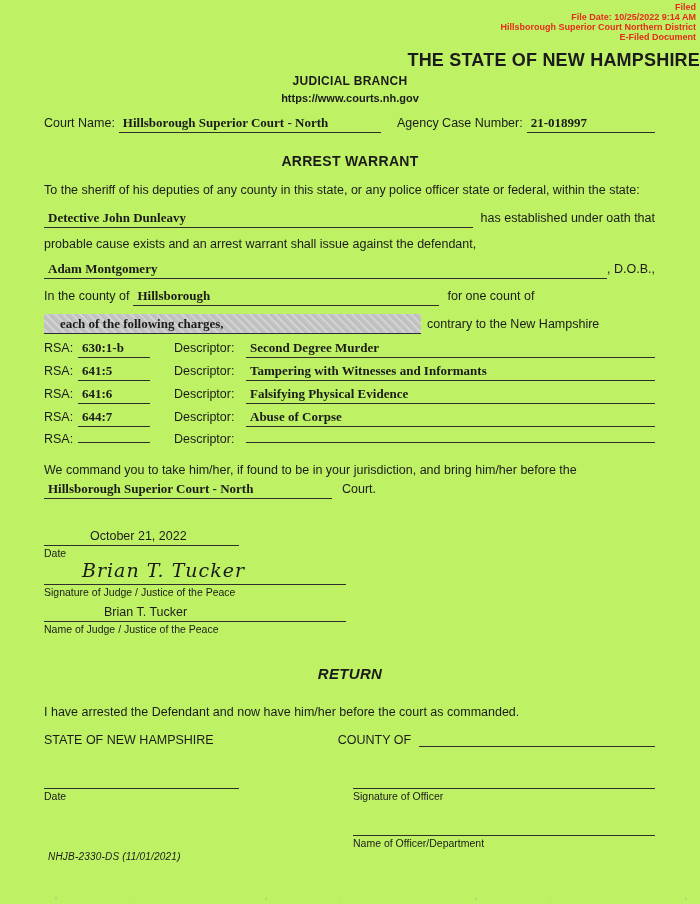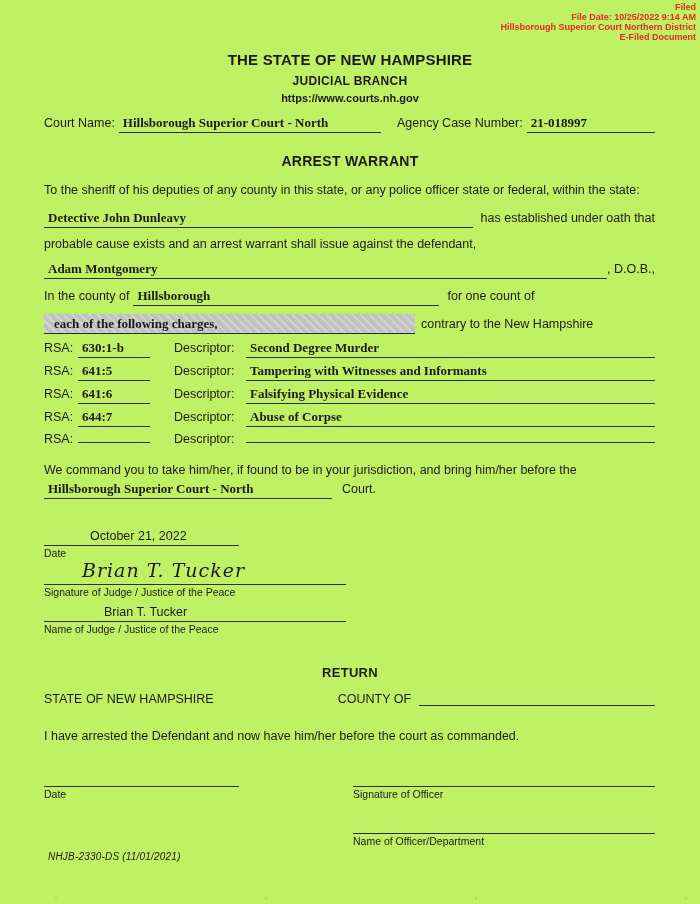--- a/index.html
+++ b/index.html
@@ -14,21 +14,21 @@
   }
   
   .stamp{
     position:absolute;top:2px;right:4px;
     text-align:right;font-weight:bold;
     font-size:9px;line-height:10px;
     color:var(--stamp-red,#e62a1e);
   }
   
   .header{padding-top:50px;text-align:center;}
-  .title-main{font-size:15px;font-weight:bold;line-height:20px;letter-spacing:.2px;}
+  .title-main{font-size:18px;font-weight:bold;line-height:20px;letter-spacing:.2px;text-align:right;}
   .title-sub{font-size:12px;font-weight:bold;line-height:18px;margin-top:2px;letter-spacing:.3px;}
   .url{font-size:11px;font-weight:bold;line-height:13px;margin-top:2px;}
 
   .content{margin-left:44px;margin-right:45px;}
   .row{display:flex;align-items:baseline;}
   .label{font-size:12.5px;white-space:nowrap;}
   .filled{
     font-family:"Liberation Serif", serif;font-weight:bold;font-size:13px;
     border-bottom:1.5px solid #2e2e2e;
     padding:0 2px 1px 4px;white-space:nowrap;overflow:hidden;
@@ -54,21 +54,21 @@
 
   .county-row{margin-top:9px;}
   .county-fill{flex:1;margin:0 8px 0 4px;max-width:300px;}
 
   .charges-row{margin-top:8px;}
   .hl{
     width:357px;
     background:repeating-linear-gradient(45deg,#c3c3c3 0 2px,#d2d2d2 2px 4px,#bfbfbf 4px 6px);
     border-bottom:1.5px solid #2e2e2e;
     font-family:"Liberation Serif", serif;font-weight:bold;font-size:13px;
-    padding:2px 4px 1px 10px;white-space:nowrap;
+    padding:2px 4px 1px 16px;white-space:nowrap;
   }
   .charges-suffix{margin-left:6px;}
 
   .rsa-row{display:flex;align-items:baseline;margin-top:5px;height:18px;}
   .rsa-lbl{font-size:12.5px;width:34px;}
   .rsa-fill{width:66px;margin-right:24px;}
   .desc-lbl{font-size:12.5px;width:72px;}
   .desc-fill{flex:1;}
 
   .command{margin-top:12px;}
@@ -80,21 +80,21 @@
   .date-col{width:195px;}
   .date-val{font-size:12.5px;padding:0 0 2px 46px;border-bottom:1.5px solid #2e2e2e;}
   .small-lbl{font-size:10.5px;margin-top:1px;}
   .judge-col{width:302px;}
   .script{
     font-family:"DejaVu Serif", serif;font-style:italic;font-size:19px;line-height:22px;
     letter-spacing:1px;padding:0 0 3px 38px;border-bottom:1.5px solid #2e2e2e;
   }
   .judge-name{font-size:12.5px;padding:0 0 2px 60px;border-bottom:1.5px solid #2e2e2e;margin-top:7px;}
 
-  .return-title{margin-top:30px;font-size:13px;}
+  .return-title{margin-top:30px;font-size:15px;font-style:italic;}
   .return-row{display:flex;align-items:baseline;margin-top:12px;}
   .county-of-lbl{margin-left:124px;}
   .county-of-blank{flex:1;margin-left:8px;}
 
   .arrest-para{margin-top:22px;}
 
   .officer-area{display:flex;justify-content:space-between;margin-top:28px;}
   .off-left{width:195px;}
   .off-right{width:302px;}
   .line-only{border-bottom:1.5px solid #2e2e2e;height:13px;}
@@ -209,27 +209,27 @@
     <div class="judge-col">
       <div class="script">Brian T. Tucker</div>
       <div class="small-lbl">Signature of Judge / Justice of the Peace</div>
       <div class="judge-name">Brian T. Tucker</div>
       <div class="small-lbl">Name of Judge / Justice of the Peace</div>
     </div>
   </div>
 
   <div class="section-title return-title">RETURN</div>
 
+  <div class="content para arrest-para">I have arrested the Defendant and now have him/her before the court as commanded.</div>
+
   <div class="content return-row">
     <span class="label">STATE OF NEW HAMPSHIRE</span>
     <span class="label county-of-lbl">COUNTY OF</span>
     <span class="blank county-of-blank"></span>
   </div>
-
-  <div class="content para arrest-para">I have arrested the Defendant and now have him/her before the court as commanded.</div>
 
   <div class="content officer-area">
     <div class="off-left">
       <div class="line-only"></div>
       <div class="small-lbl">Date</div>
     </div>
     <div class="off-right">
       <div class="line-only"></div>
       <div class="small-lbl">Signature of Officer</div>
       <div class="line-only off-gap"></div>

